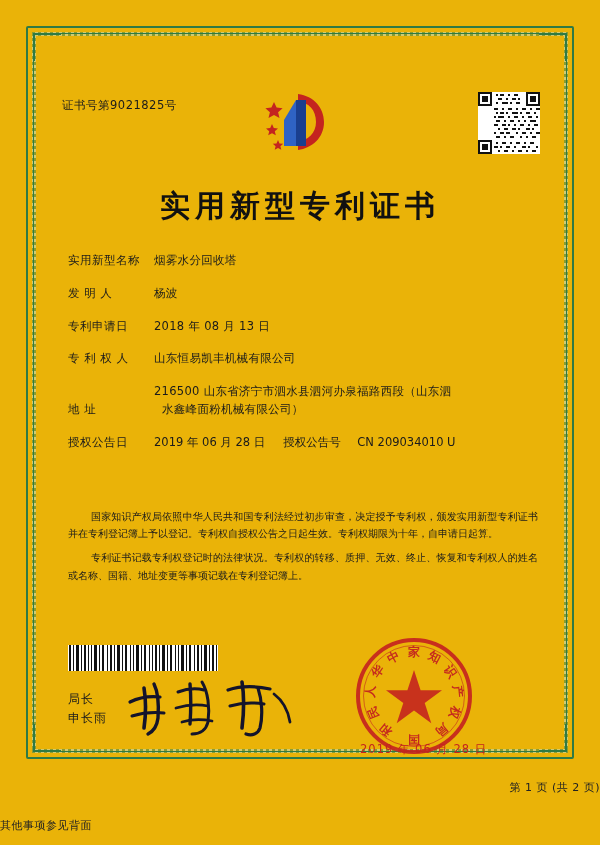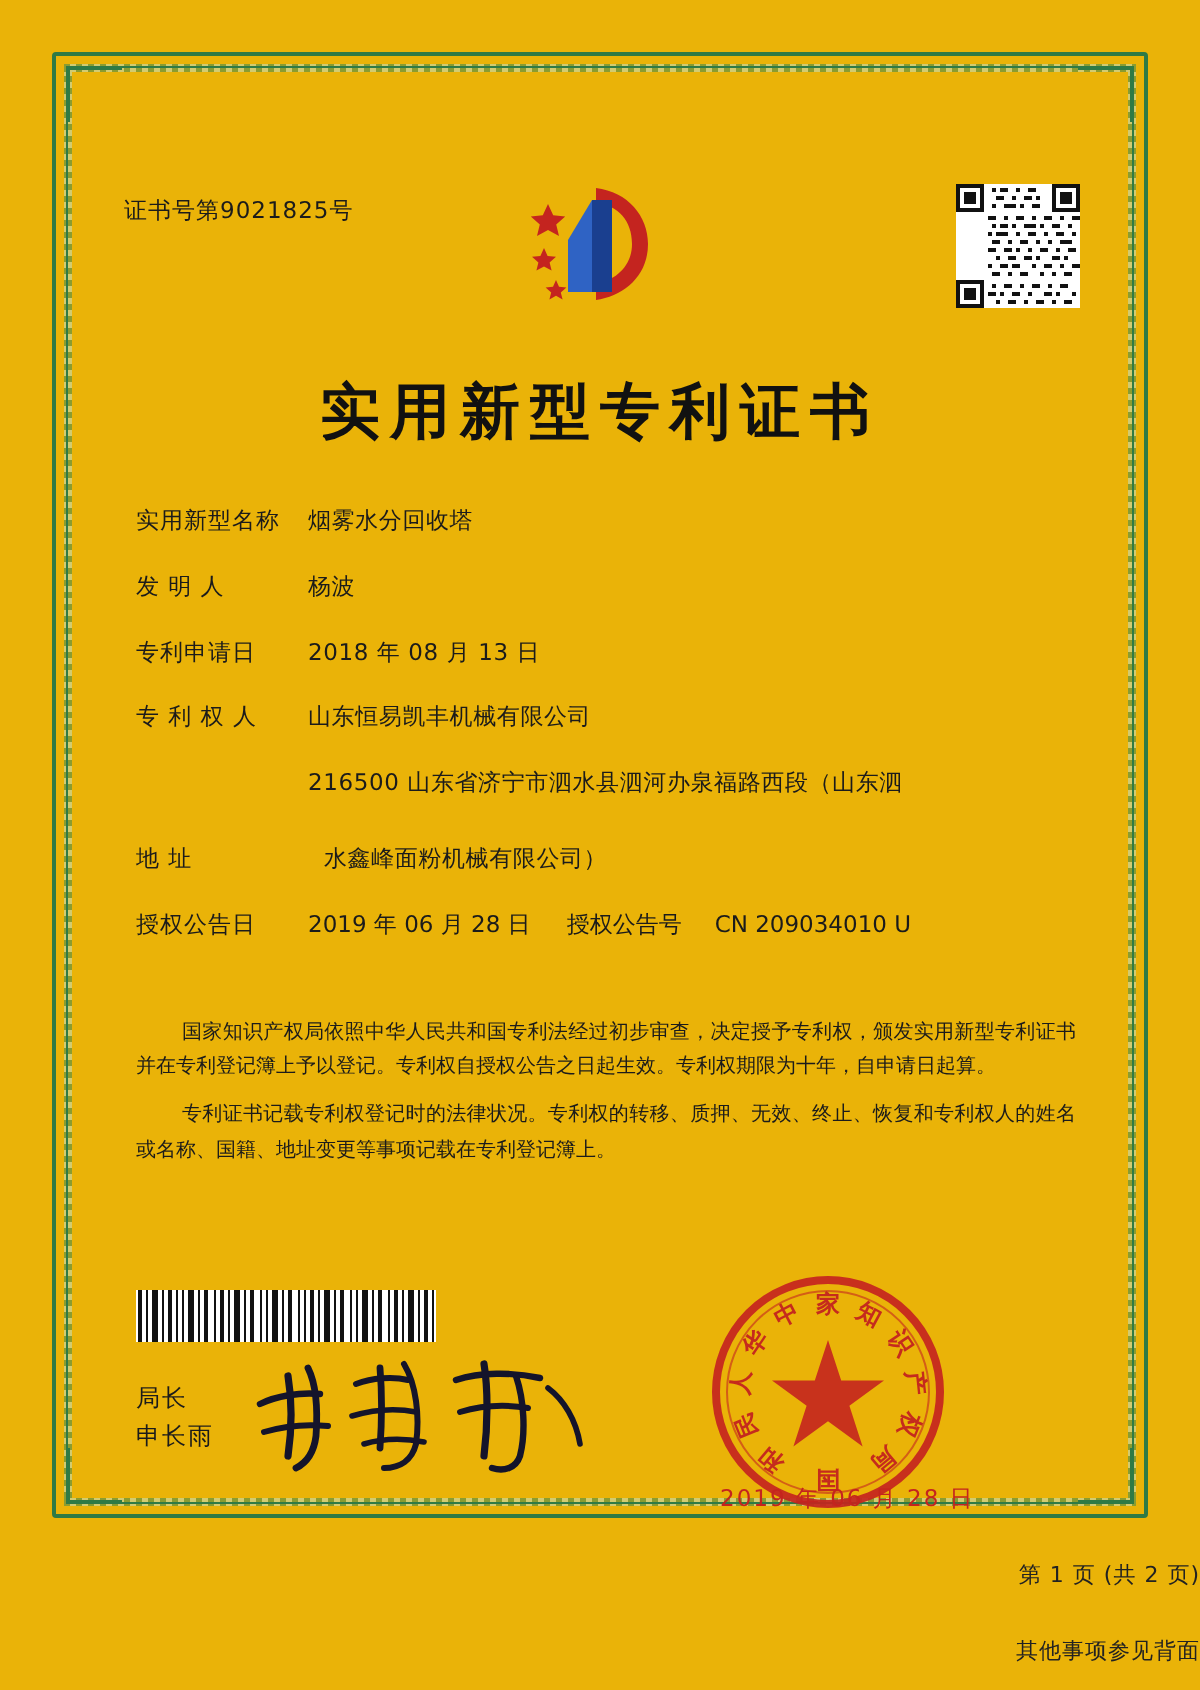--- a/index.html
+++ b/index.html
@@ -125,21 +125,21 @@
     color: #1b1b1b;
     letter-spacing: .5px;
   }
   .row .value {
     flex: 1;
     color: #1b1b1b;
     letter-spacing: .3px;
   }
   .row .value .cont {
     display: block;
-    margin-top: 21px;
+    margin-top: 1px;
     padding-left: 8px;
   }
   .row.split .seg {
     display: flex;
     align-items: flex-start;
   }
   .row.split .seg.second {
     margin-left: 18px;
   }
   .row.split .seg .label2 {
@@ -216,21 +216,21 @@
     text-align: right;
     font-size: 11px;
     color: #222;
     letter-spacing: .5px;
   }
   .footnote {
     position: absolute;
     left: 0;
     right: 0;
     top: 818px;
-    text-align: right;
+    text-align: left;
     font-size: 11px;
     color: #222;
     letter-spacing: .5px;
   }
 </style>
 </head>
 <body>
 
 <div class="page">
 

